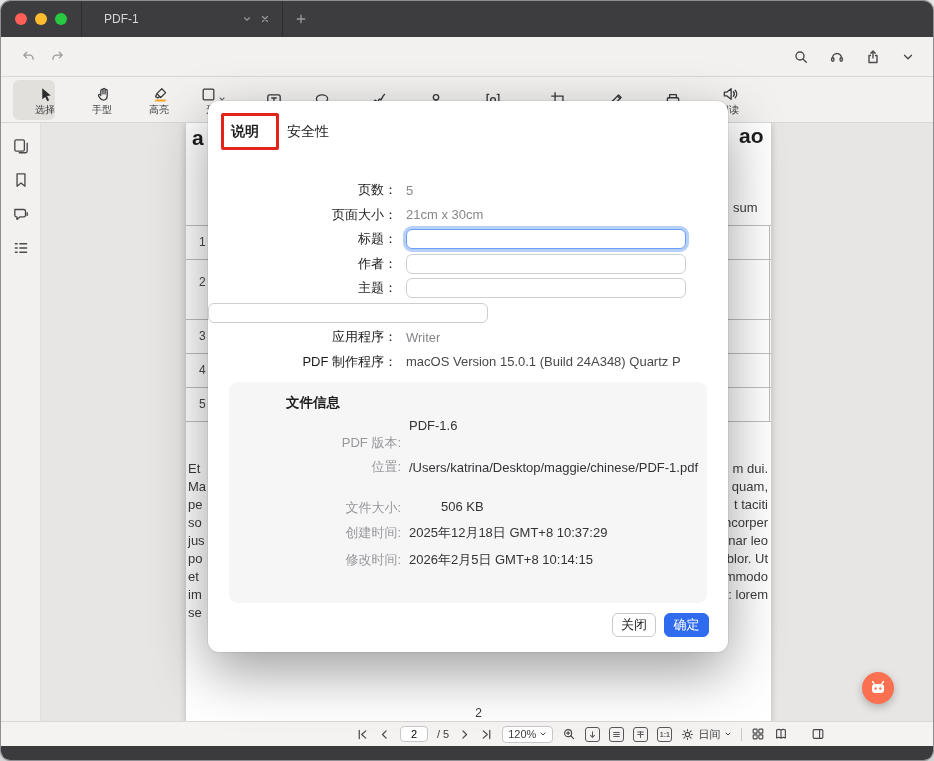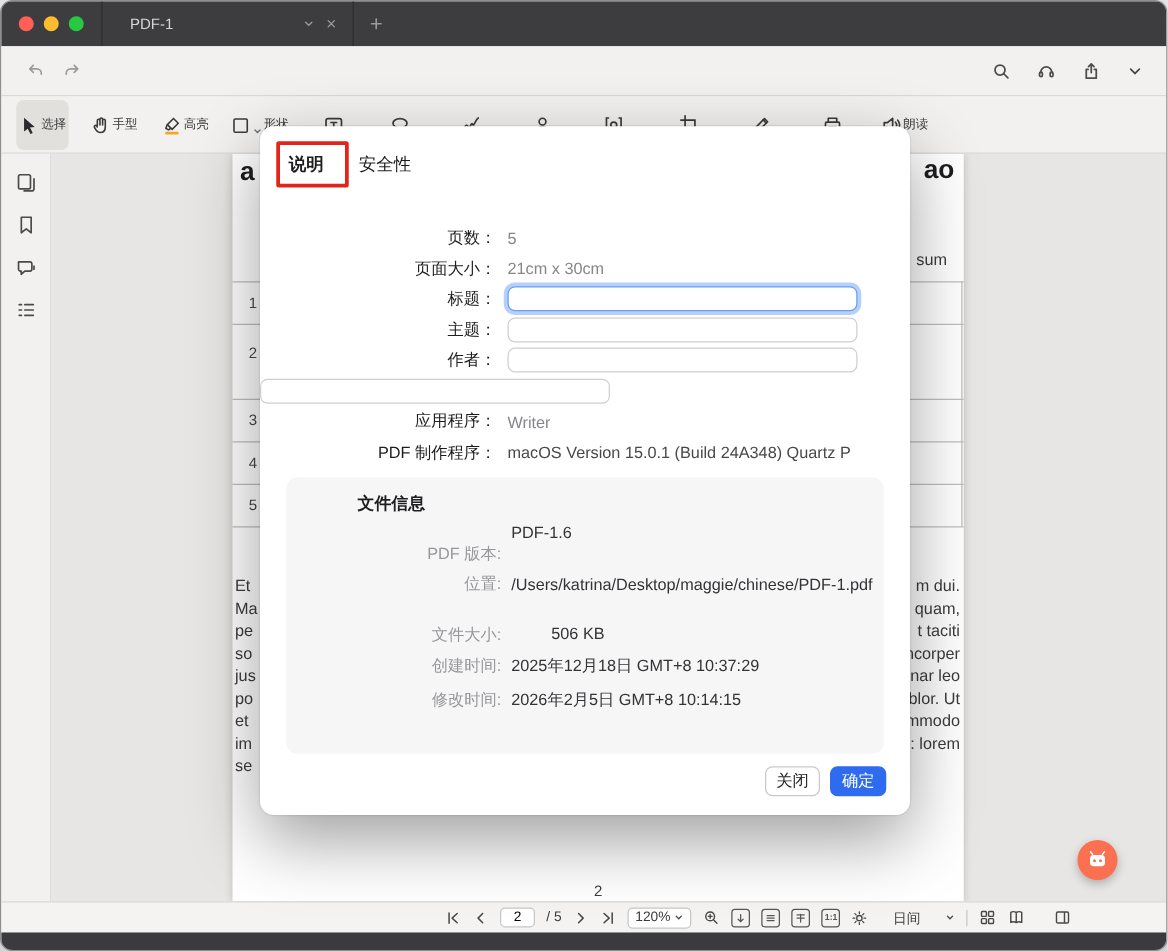--- a/index.html
+++ b/index.html
@@ -22,21 +22,21 @@
   .undoredo{display:flex;gap:14px;padding-left:20px;color:#9a9a9a;}
   .rtabs{display:flex;gap:33px;margin-left:42px;font-size:13px;color:#39393b;}
   .rtab{position:relative;padding:10px 2px;cursor:pointer;}
   .rtab.active{color:#c8503c;}
   .rtab.active::after{content:"";position:absolute;left:1px;right:1px;bottom:3px;height:2px;background:#c8503c;border-radius:1px;}
   .ribbon-right{margin-left:auto;display:flex;gap:20px;padding-right:18px;color:#4c4c4e;}
   .ribbon-right .rb-ic{cursor:pointer;display:flex;align-items:center;}
   
   .toolbar{position:absolute;top:76px;left:0;right:0;height:46px;background:#f2f1ef;border-bottom:1px solid #d8d7d5;
            display:flex;align-items:center;padding-left:12px;gap:15px;}
-  .titem{display:flex;flex-direction:row;align-items:center;justify-content:center;min-width:42px;height:40px;
+  .titem{display:flex;flex-direction:column;align-items:flex-end;justify-content:center;min-width:42px;height:40px;
          border-radius:6px;color:#3a3a3c;cursor:pointer;gap:1px;}
   .titem .lbl{font-size:10px;line-height:11px;}
   .titem .irow{display:flex;align-items:flex-end;gap:1px;height:19px;}
   .titem.active{background:#e2e0dc;}
   .chev{color:#6e6e70;}
   
   .sidebar{position:absolute;top:122px;left:0;width:40px;bottom:39px;background:#f2f1ef;border-right:1px solid #ddd;
            display:flex;flex-direction:column;align-items:center;padding-top:14px;gap:16px;color:#4a4a4c;}
   .sb-ic{cursor:pointer;display:flex;}
   
@@ -77,21 +77,21 @@
   .statusbar{position:absolute;left:0;right:0;bottom:14px;height:25px;background:#f4f3f1;border-top:1px solid #d9d8d6;
              display:flex;align-items:center;gap:9px;padding-left:355px;color:#3c3c3e;font-size:11px;}
   .st-ic{display:flex;align-items:center;cursor:pointer;color:#48484a;}
   .pg-input{width:28px;height:16px;border:1px solid #c7c7ca;border-radius:4px;text-align:center;font-size:11px;
             background:#fff;font-family:inherit;padding:0;}
   .zoom-box{display:flex;align-items:center;gap:3px;height:17px;border:1px solid #c7c7ca;border-radius:4px;
             background:#fff;padding:0 5px;cursor:pointer;}
   .vbox{width:15px;height:15px;border:1.2px solid #57575a;border-radius:3px;display:flex;align-items:center;
         justify-content:center;cursor:pointer;color:#57575a;}
   .vbox .one2one{font-size:7px;font-weight:bold;line-height:1;}
-  .theme{display:flex;align-items:center;gap:20px;cursor:pointer;}
+  .theme{display:flex;align-items:center;gap:4px;cursor:pointer;}
   .st-div{width:1px;height:13px;background:#c9c8c6;}
   .bottomstrip{position:absolute;left:0;right:0;bottom:0;height:14px;background:#3b3b3d;}
   
   .mascot{position:absolute;left:861px;top:671px;width:32px;height:32px;border-radius:50%;background:#fa7050;
           display:flex;align-items:center;justify-content:center;cursor:pointer;z-index:40;
           box-shadow:0 3px 8px rgba(0,0,0,.25);}
   svg{display:block;}
 </style>
 </head>
 <body>
@@ -400,25 +400,25 @@
       </div>
       <div class="frow">
         <span class="flabel">页面大小：</span>
         <span class="fvalue">21cm x 30cm</span>
       </div>
       <div class="frow">
         <span class="flabel">标题：</span>
         <input class="finput focused" type="text" style="">
       </div>
       <div class="frow">
+        <span class="flabel">作者：</span>
+        <input class="finput" type="text" style="">
+      </div>
+      <div class="frow">
         <span class="flabel">主题：</span>
-        <input class="finput" type="text" style="">
-      </div>
-      <div class="frow">
-        <span class="flabel">作者：</span>
         <input class="finput" type="text" style="">
       </div>
       <div class="frow">
         <input class="finput" type="text" style="">
       </div>
       <div class="frow">
         <span class="flabel">应用程序：</span>
         <span class="fvalue">Writer</span>
       </div>
       <div class="frow">

